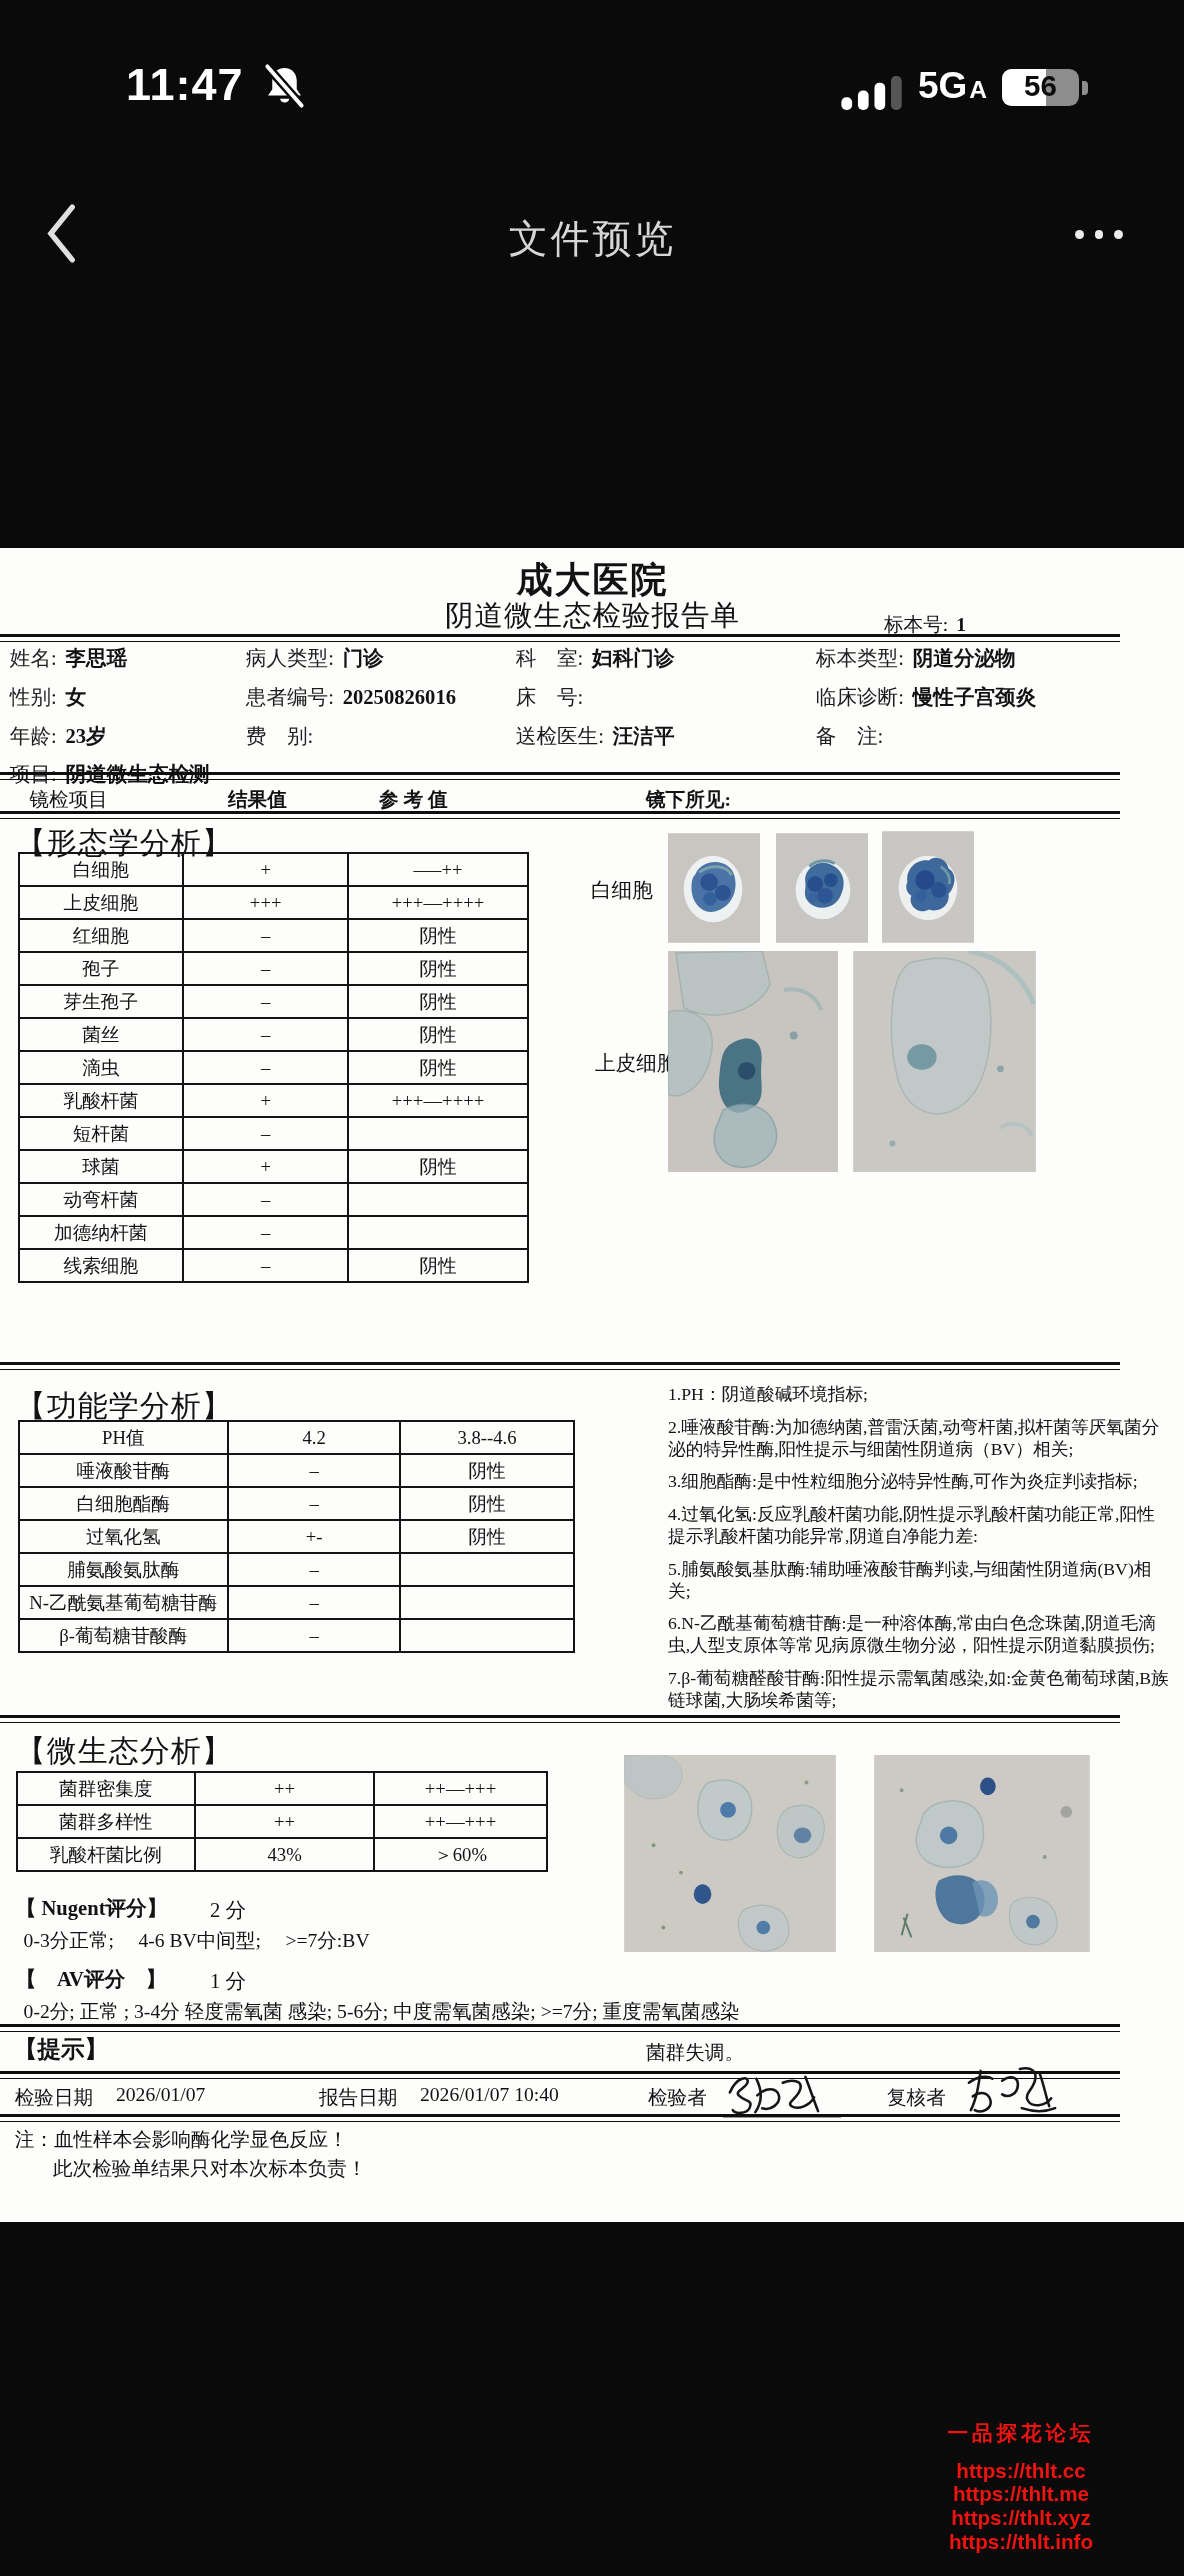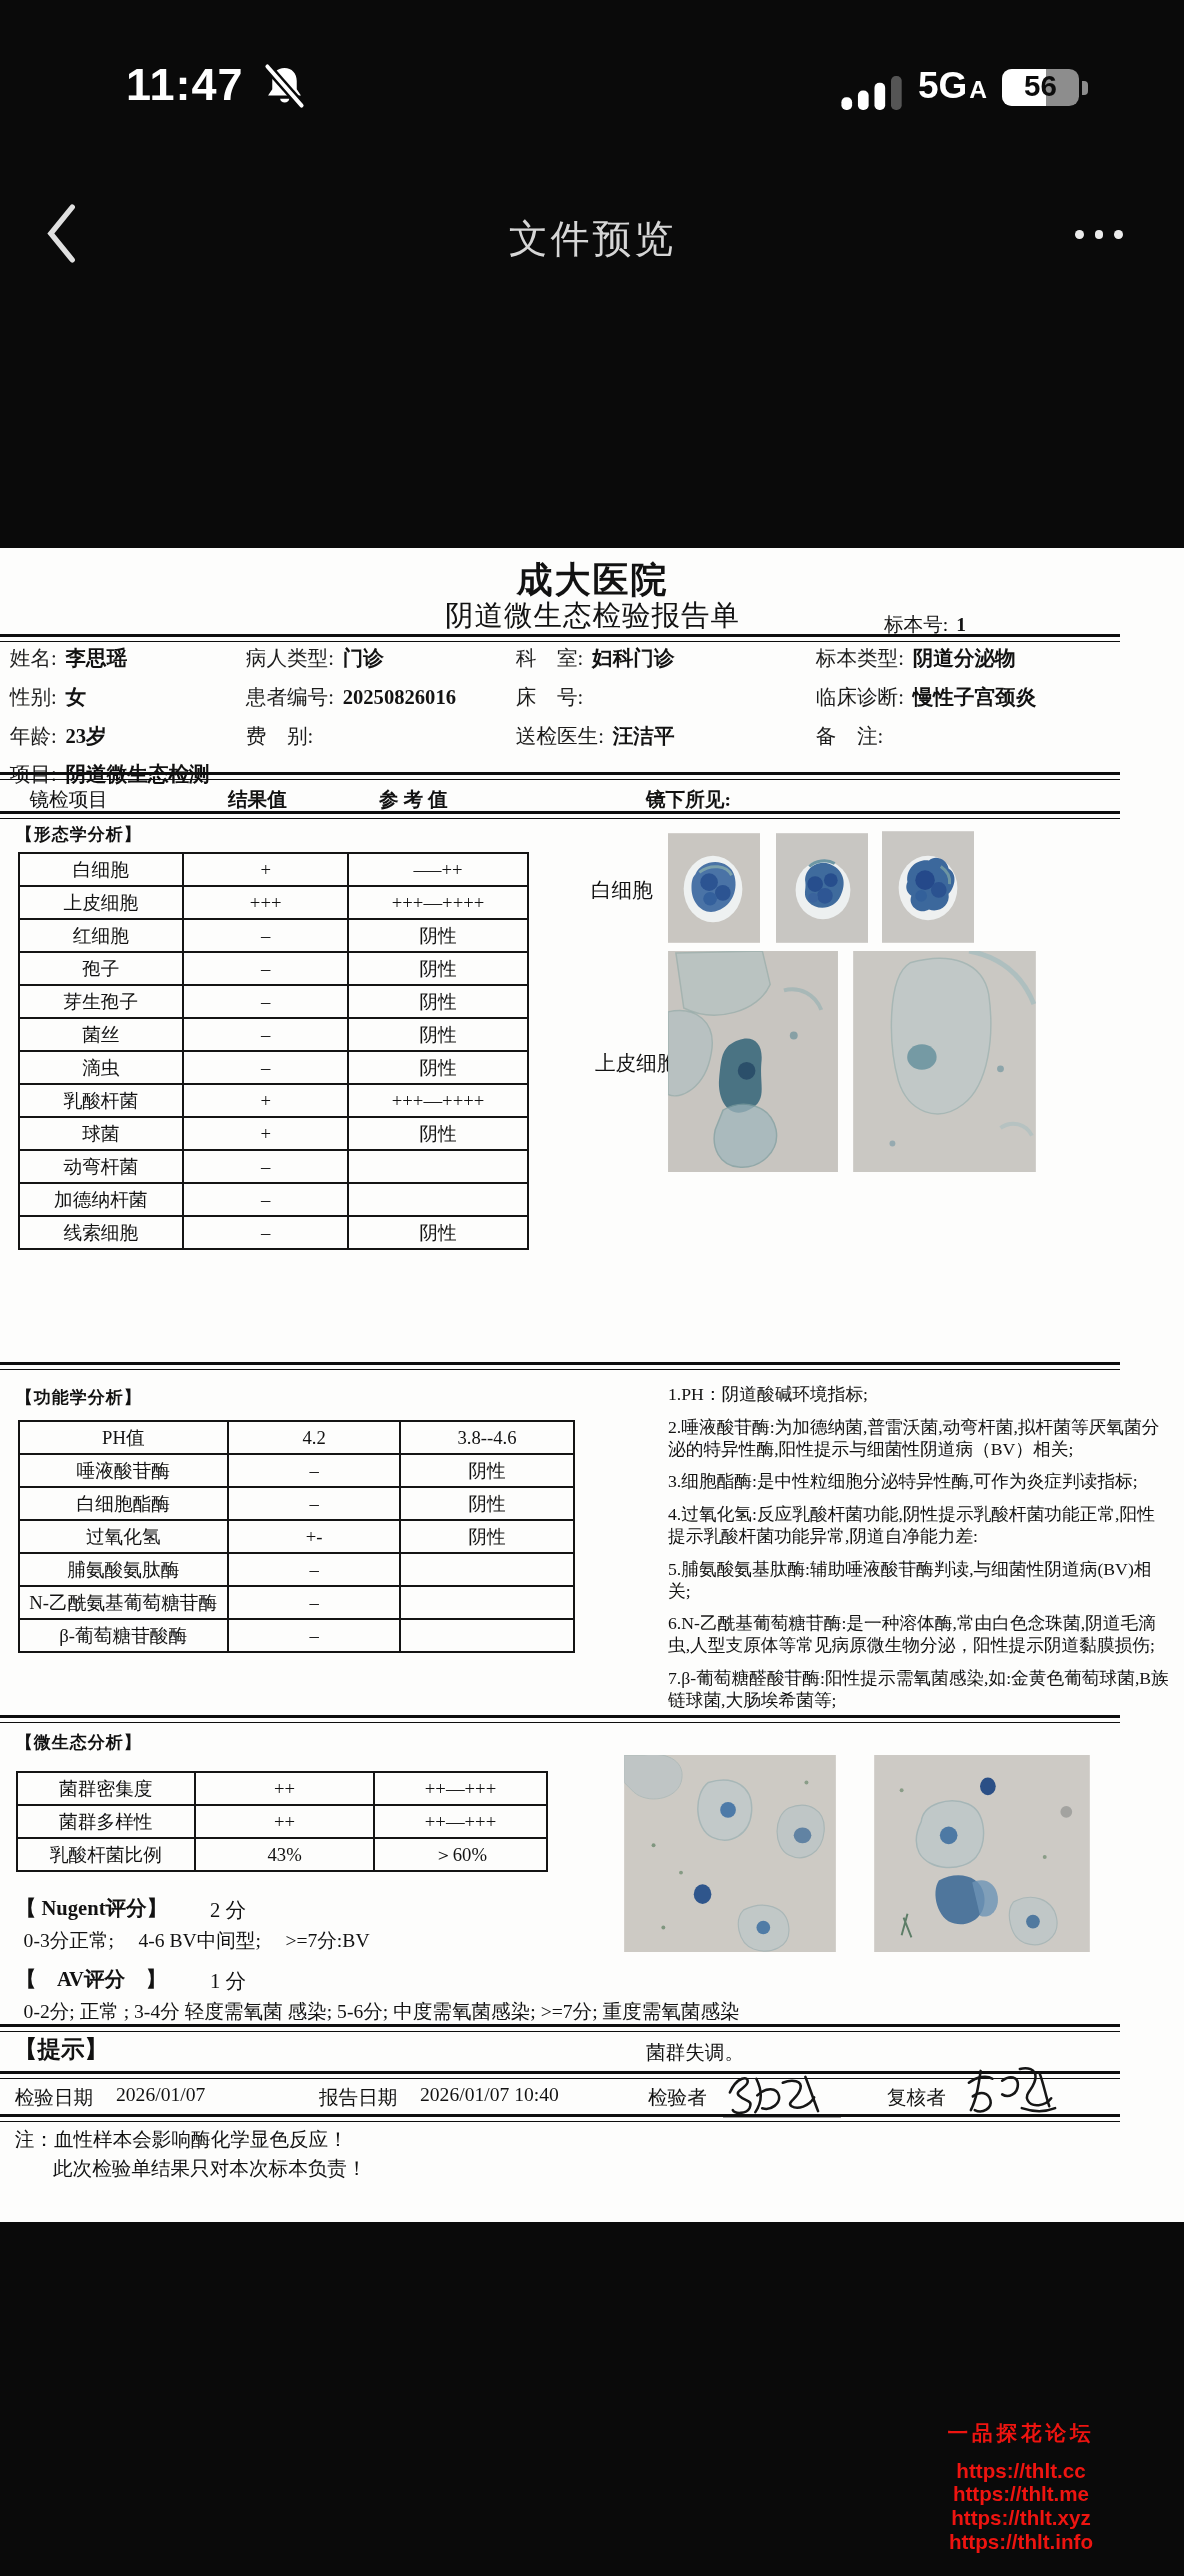--- a/index.html
+++ b/index.html
@@ -29,21 +29,21 @@
   .h-hospital{left:0;top:7.9px;width:1185px;text-align:center;font-size:36px;font-weight:700;letter-spacing:2px;}
   .h-title{left:0;top:49px;width:1185px;text-align:center;font-size:28.5px;letter-spacing:1px;}
   .spec{left:884px;top:63px;font-size:19.6px;}
   .spec b{margin-left:7.9px;}
   .rule{left:0;width:1120px;height:7.9px;border-top:3.9px solid #0e0e0e;border-bottom:1px solid #0e0e0e;}
   .pgrid{left:9.8px;top:96px;width:1169px;display:grid;grid-template-columns:236px 270px 300px 1fr;row-gap:10.8px;font-size:20.6px;}
   .pf .pl{color:#1d1d1d;}
   .pf .pv{font-weight:700;margin-left:8.8px;}
   .colhead{font-size:19.6px;}
   .colhead.b{font-weight:700;}
-  .sec{font-size:17px;font-weight:700;letter-spacing:1px;}
+  .sec{font-size:30px;font-weight:400;letter-spacing:1px;}
   table.tbl{position:absolute;border-collapse:collapse;border:2.9px solid #141414;}
   table.tbl td{border:2px solid #141414;height:33px;text-align:center;font-size:18.7px;padding:0 3.9px;}
   .img-label{font-size:20.6px;}
   .mimg{position:absolute;line-height:0;}
   .notes{left:668px;top:836px;width:503px;font-size:17.7px;line-height:1.24;}
   .notes div{margin-bottom:10.8px;}
   .score-label{font-size:20.6px;font-weight:700;}
   .score-val{font-size:20.6px;}
   .scale-line{font-size:19.6px;white-space:nowrap;}
   .hint-label{font-size:23.6px;font-weight:700;}
@@ -229,20 +229,25 @@
             <td>–</td>
             <td>阴性</td>
           </tr>
 
           <tr>
             <td>乳酸杆菌</td>
             <td>+</td>
             <td>+++—++++</td>
           </tr>
 
+          <tr>
+            <td>短杆菌</td>
+            <td>–</td>
+            <td></td>
+          </tr>
 
           <tr>
             <td>球菌</td>
             <td>+</td>
             <td>阴性</td>
           </tr>
 
           <tr>
             <td>动弯杆菌</td>
             <td>–</td>

